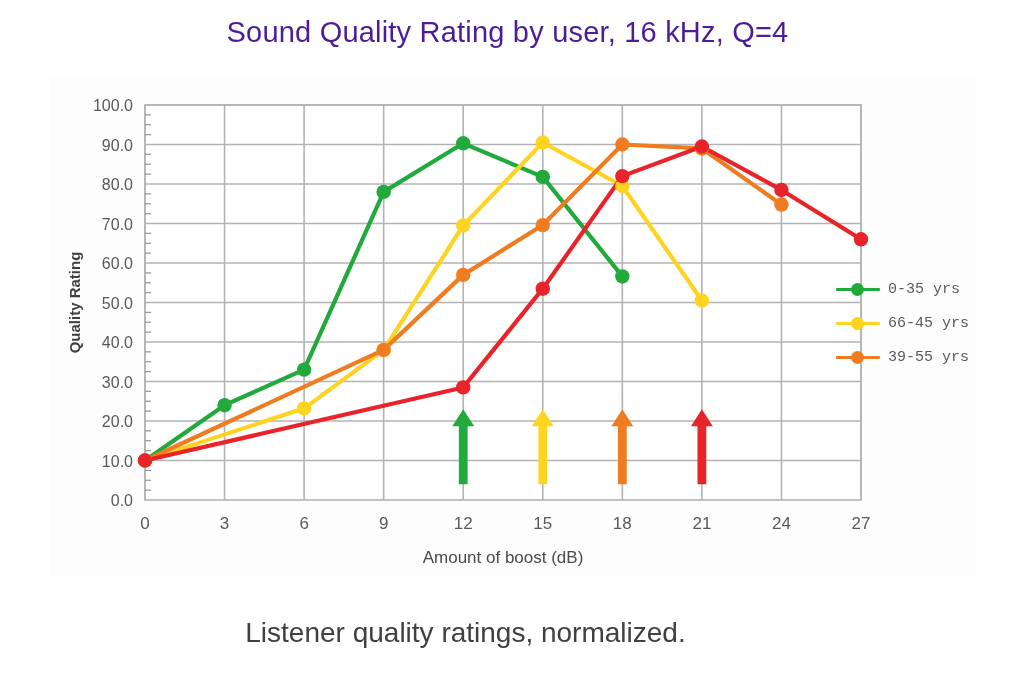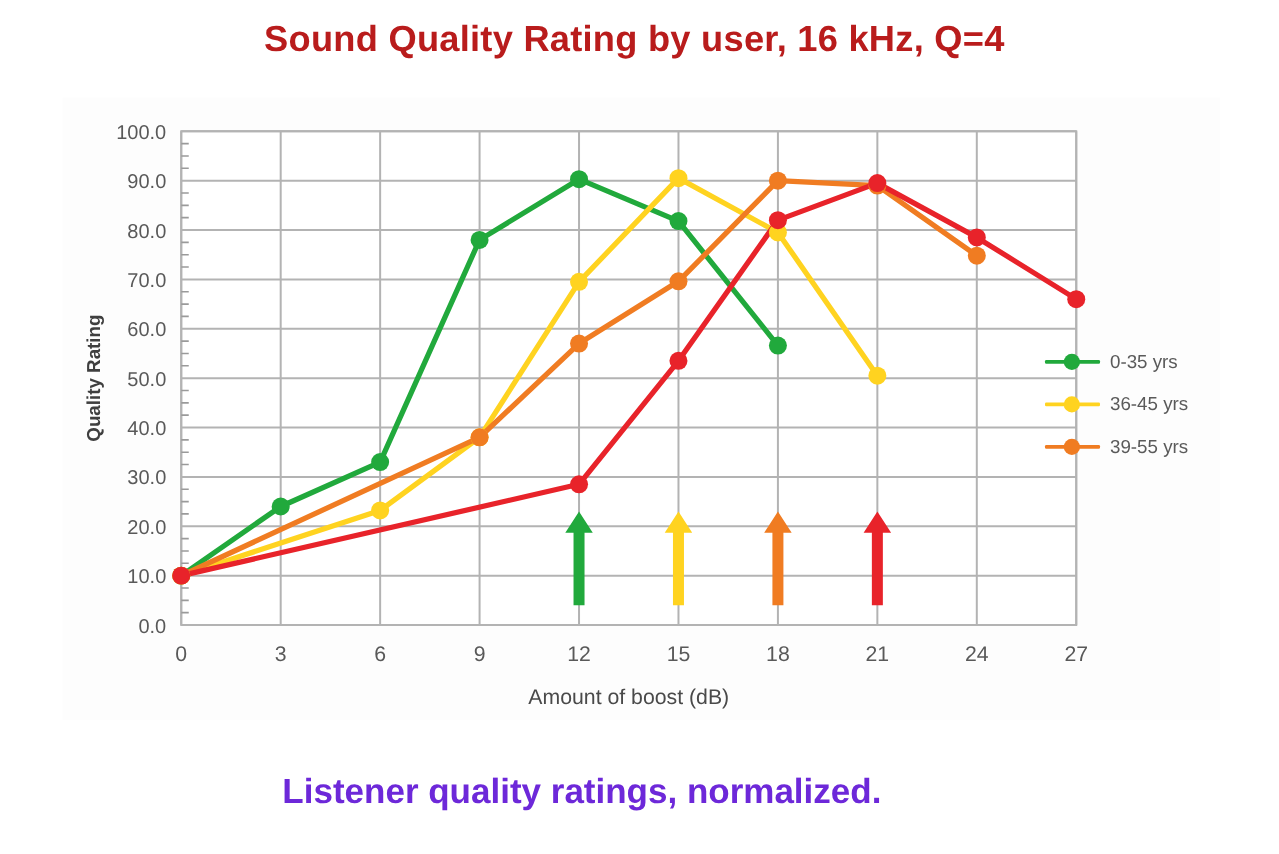--- a/index.html
+++ b/index.html
@@ -20,36 +20,36 @@
     inset: 0;
     background: #ffffff;
   }
   
   #chart-title {
     position: absolute;
     left: 0;
     top: 16px;
     width: 1015px;
     text-align: center;
-    color: #b91c1c;
+    color: #4c1d95;
     font-size: 29px;
-    font-weight: 700;
+    font-weight: 400;
     letter-spacing: 0.2px;
     white-space: nowrap;
   }
   
   #chart-caption {
     position: absolute;
     left: 0;
     top: 617px;
     width: 931px;
     text-align: center;
-    color: #6d28d9;
+    color: #404040;
     font-size: 28px;
-    font-weight: 700;
+    font-weight: 400;
     white-space: nowrap;
   }
   
   #chart-card {
     position: absolute;
     left: 50px;
     top: 78px;
     width: 926px;
     height: 498px;
     background: #fdfdfd;
@@ -91,21 +91,21 @@
     top: 1px;
     width: 13px;
     height: 13px;
     border-radius: 50%;
   }
   .legend-label {
     margin-left: 8px;
     font-size: 15px;
     color: #5a5a5a;
     white-space: nowrap;
-    font-family: Liberation Sans, sans-serif;
+    font-family: Liberation Mono, monospace;
   }
 </style>
 </head>
 <body>
 
 <div id="page">
 
   <div id="chart-title">Sound Quality Rating by user, 16 kHz, Q=4</div>
 
   <div id="chart-card">
@@ -230,21 +230,21 @@
         <span class="lm-line" style="background:#21a93c"></span>
         <span class="lm-dot" style="background:#21a93c"></span>
       </span>
       <span class="legend-label">0-35 yrs</span>
     </div>
     <div class="legend-row">
       <span class="legend-marker">
         <span class="lm-line" style="background:#ffd320"></span>
         <span class="lm-dot" style="background:#ffd320"></span>
       </span>
-      <span class="legend-label">36-45 yrs</span>
+      <span class="legend-label">66-45 yrs</span>
     </div>
     <div class="legend-row">
       <span class="legend-marker">
         <span class="lm-line" style="background:#f07c22"></span>
         <span class="lm-dot" style="background:#f07c22"></span>
       </span>
       <span class="legend-label">39-55 yrs</span>
     </div>
   </div>
 

